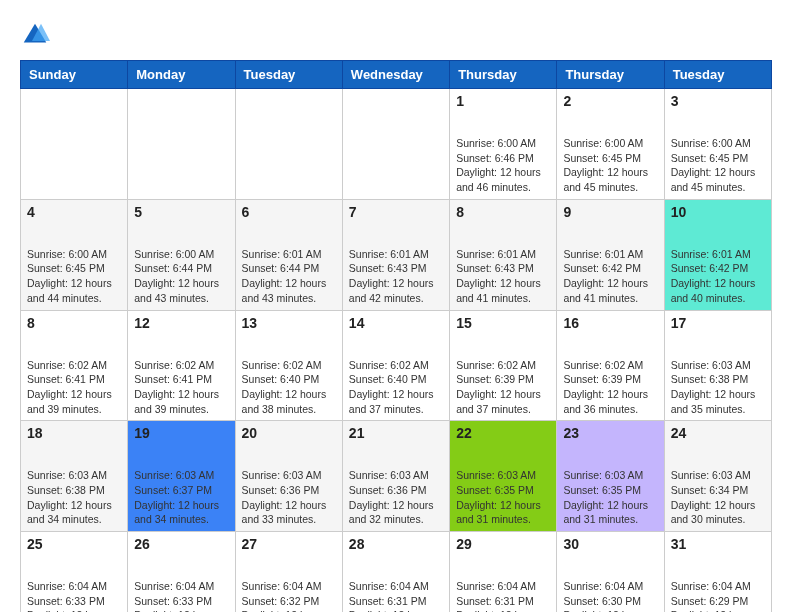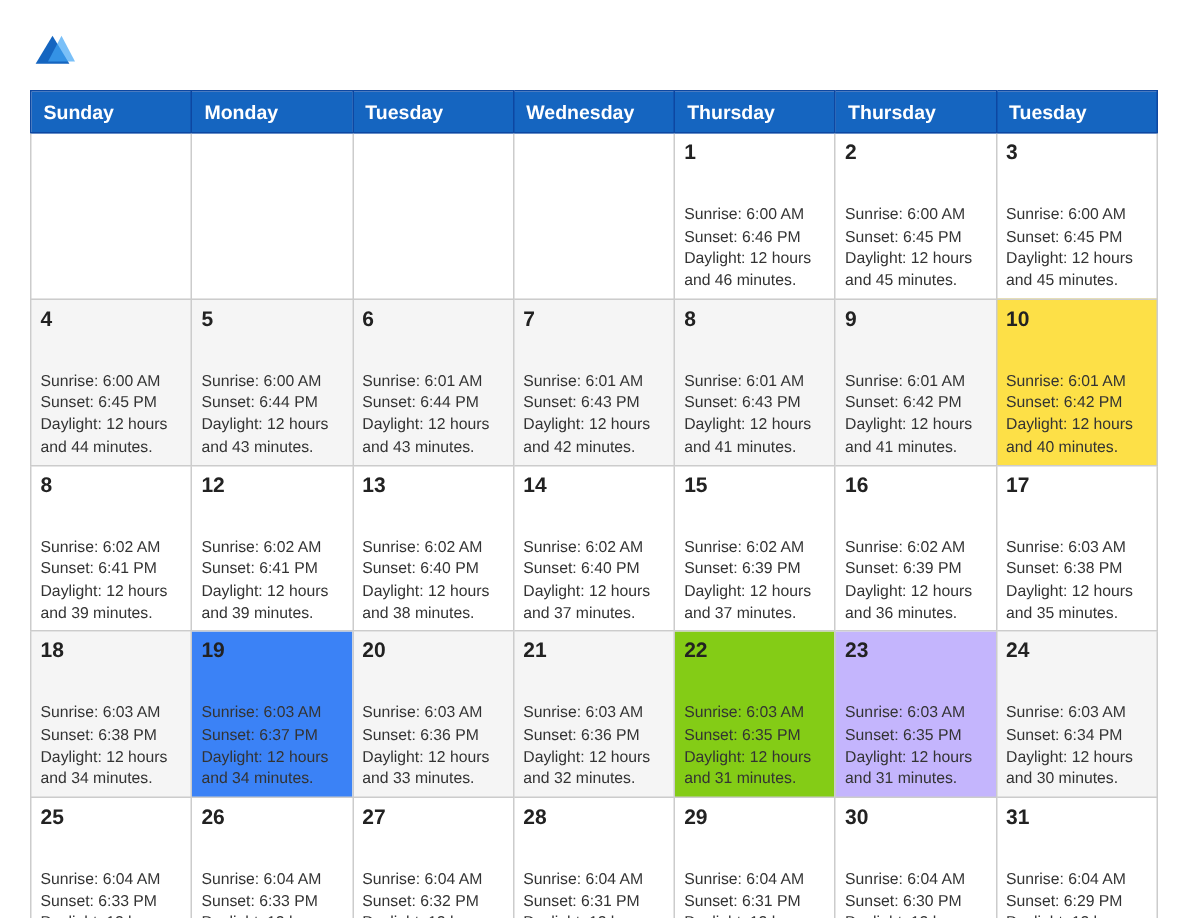--- a/index.html
+++ b/index.html
@@ -188,21 +188,21 @@
 Daylight: 12 hours
 and 41 minutes.</div>
         </td>
         <td style="background: rgb(245, 245, 245);">
           <span class="day-number">9</span>
           <div class="day-info" style="white-space: pre-line;">Sunrise: 6:01 AM
 Sunset: 6:42 PM
 Daylight: 12 hours
 and 41 minutes.</div>
         </td>
-        <td style="background: #fde047;">
+        <td style="background: #5eead4;">
           <span class="day-number">10</span>
           <div class="day-info" style="white-space: pre-line;">Sunrise: 6:01 AM
 Sunset: 6:42 PM
 Daylight: 12 hours
 and 40 minutes.</div>
         </td>
       </tr>
       <tr>
         <td>
           <span class="day-number">8</span>

